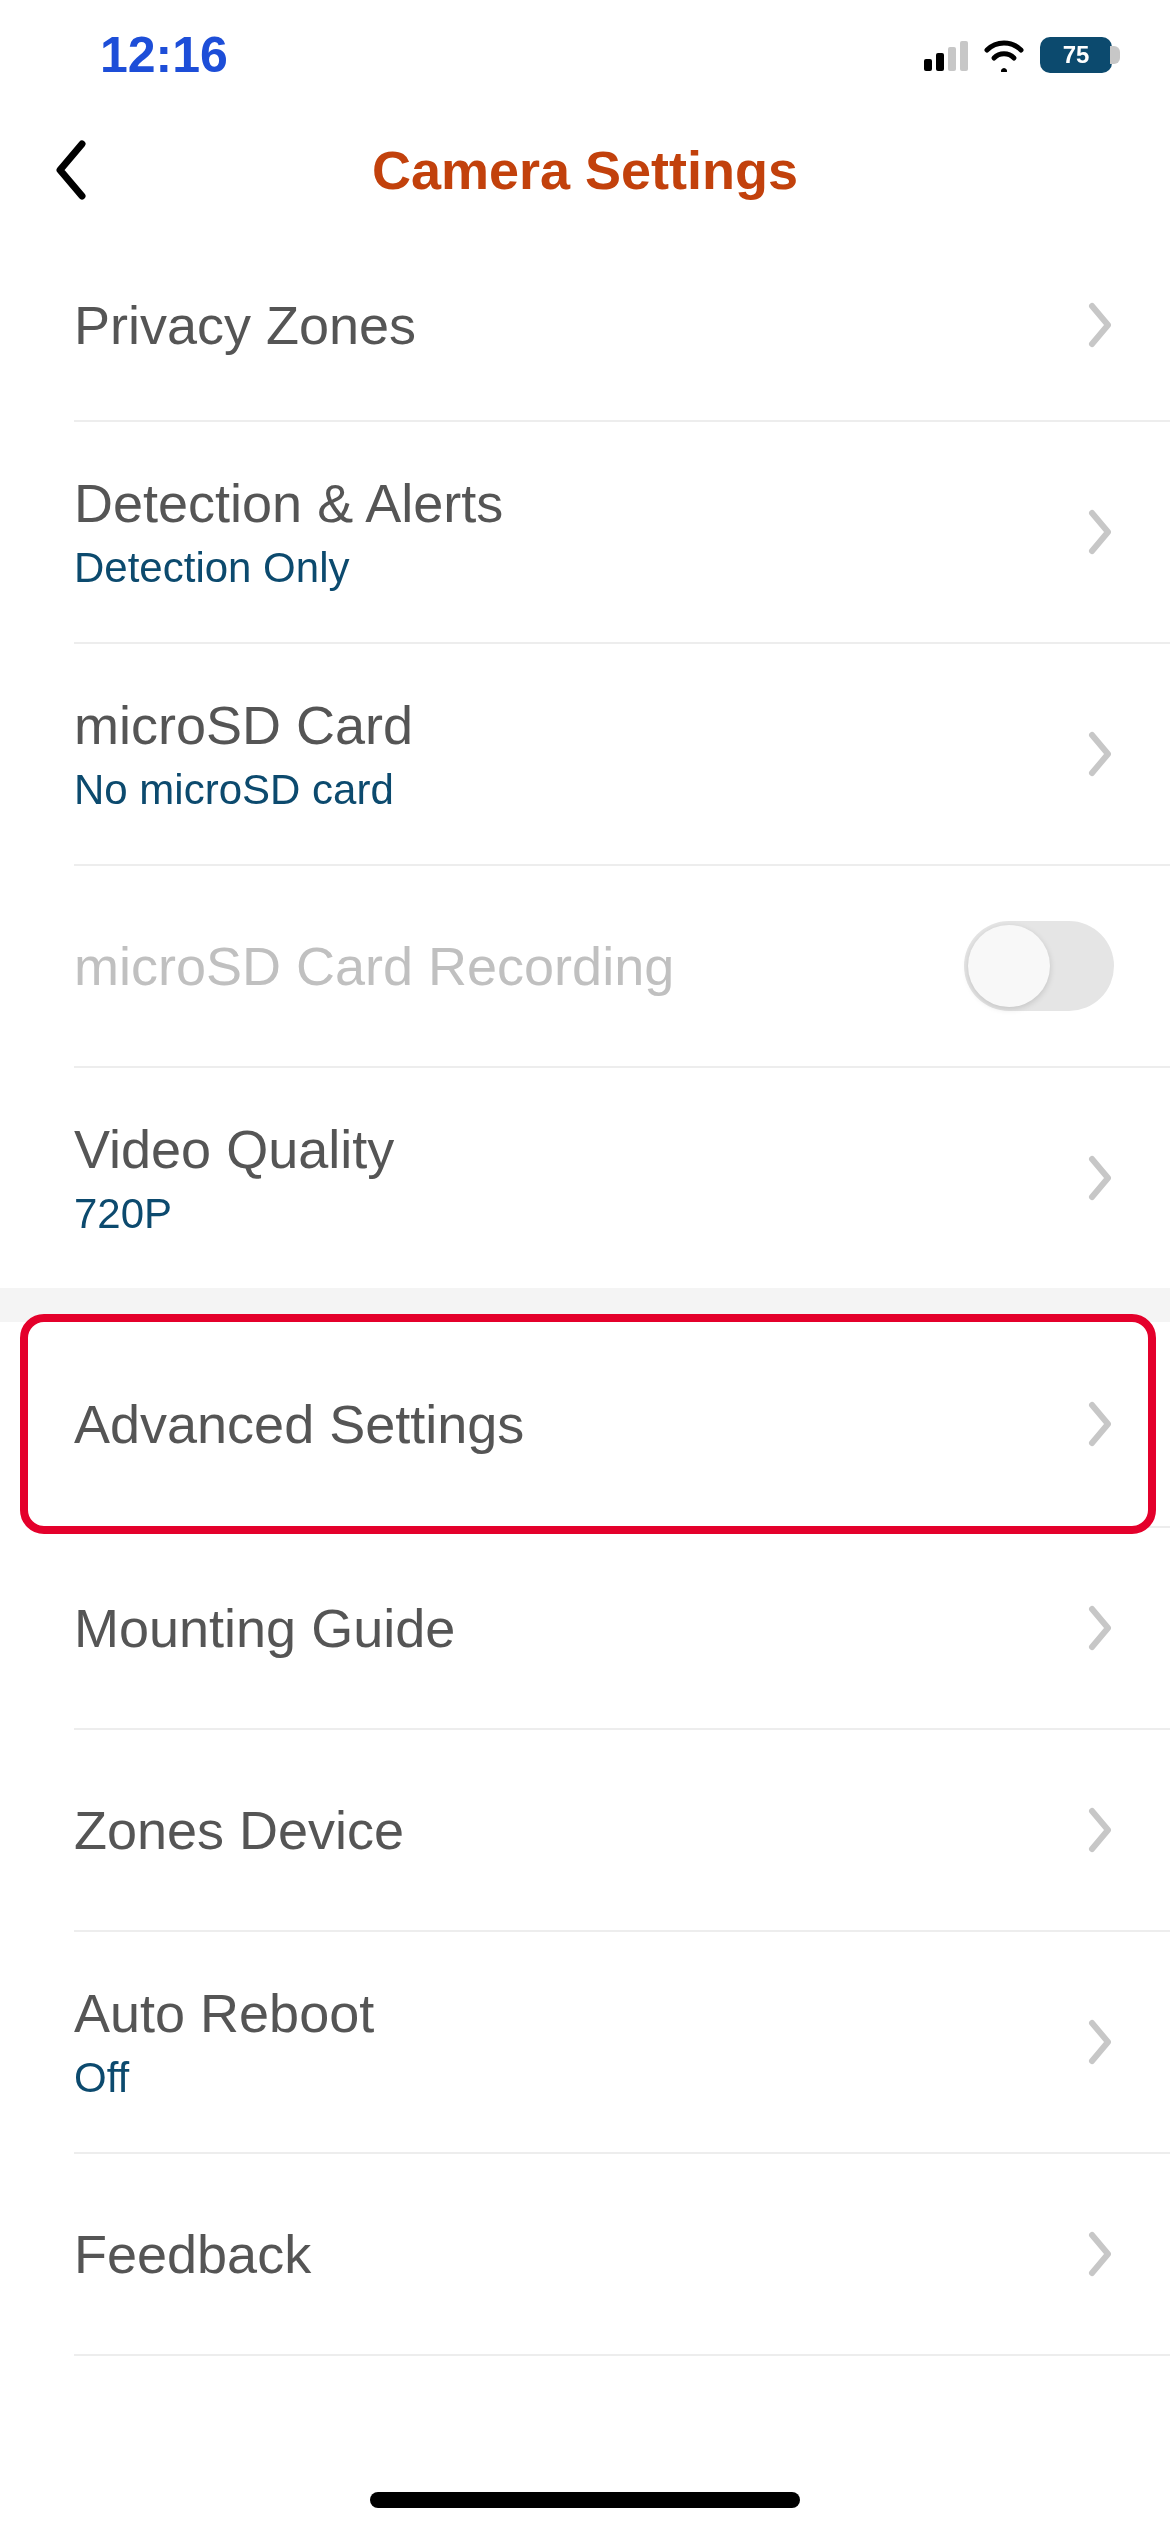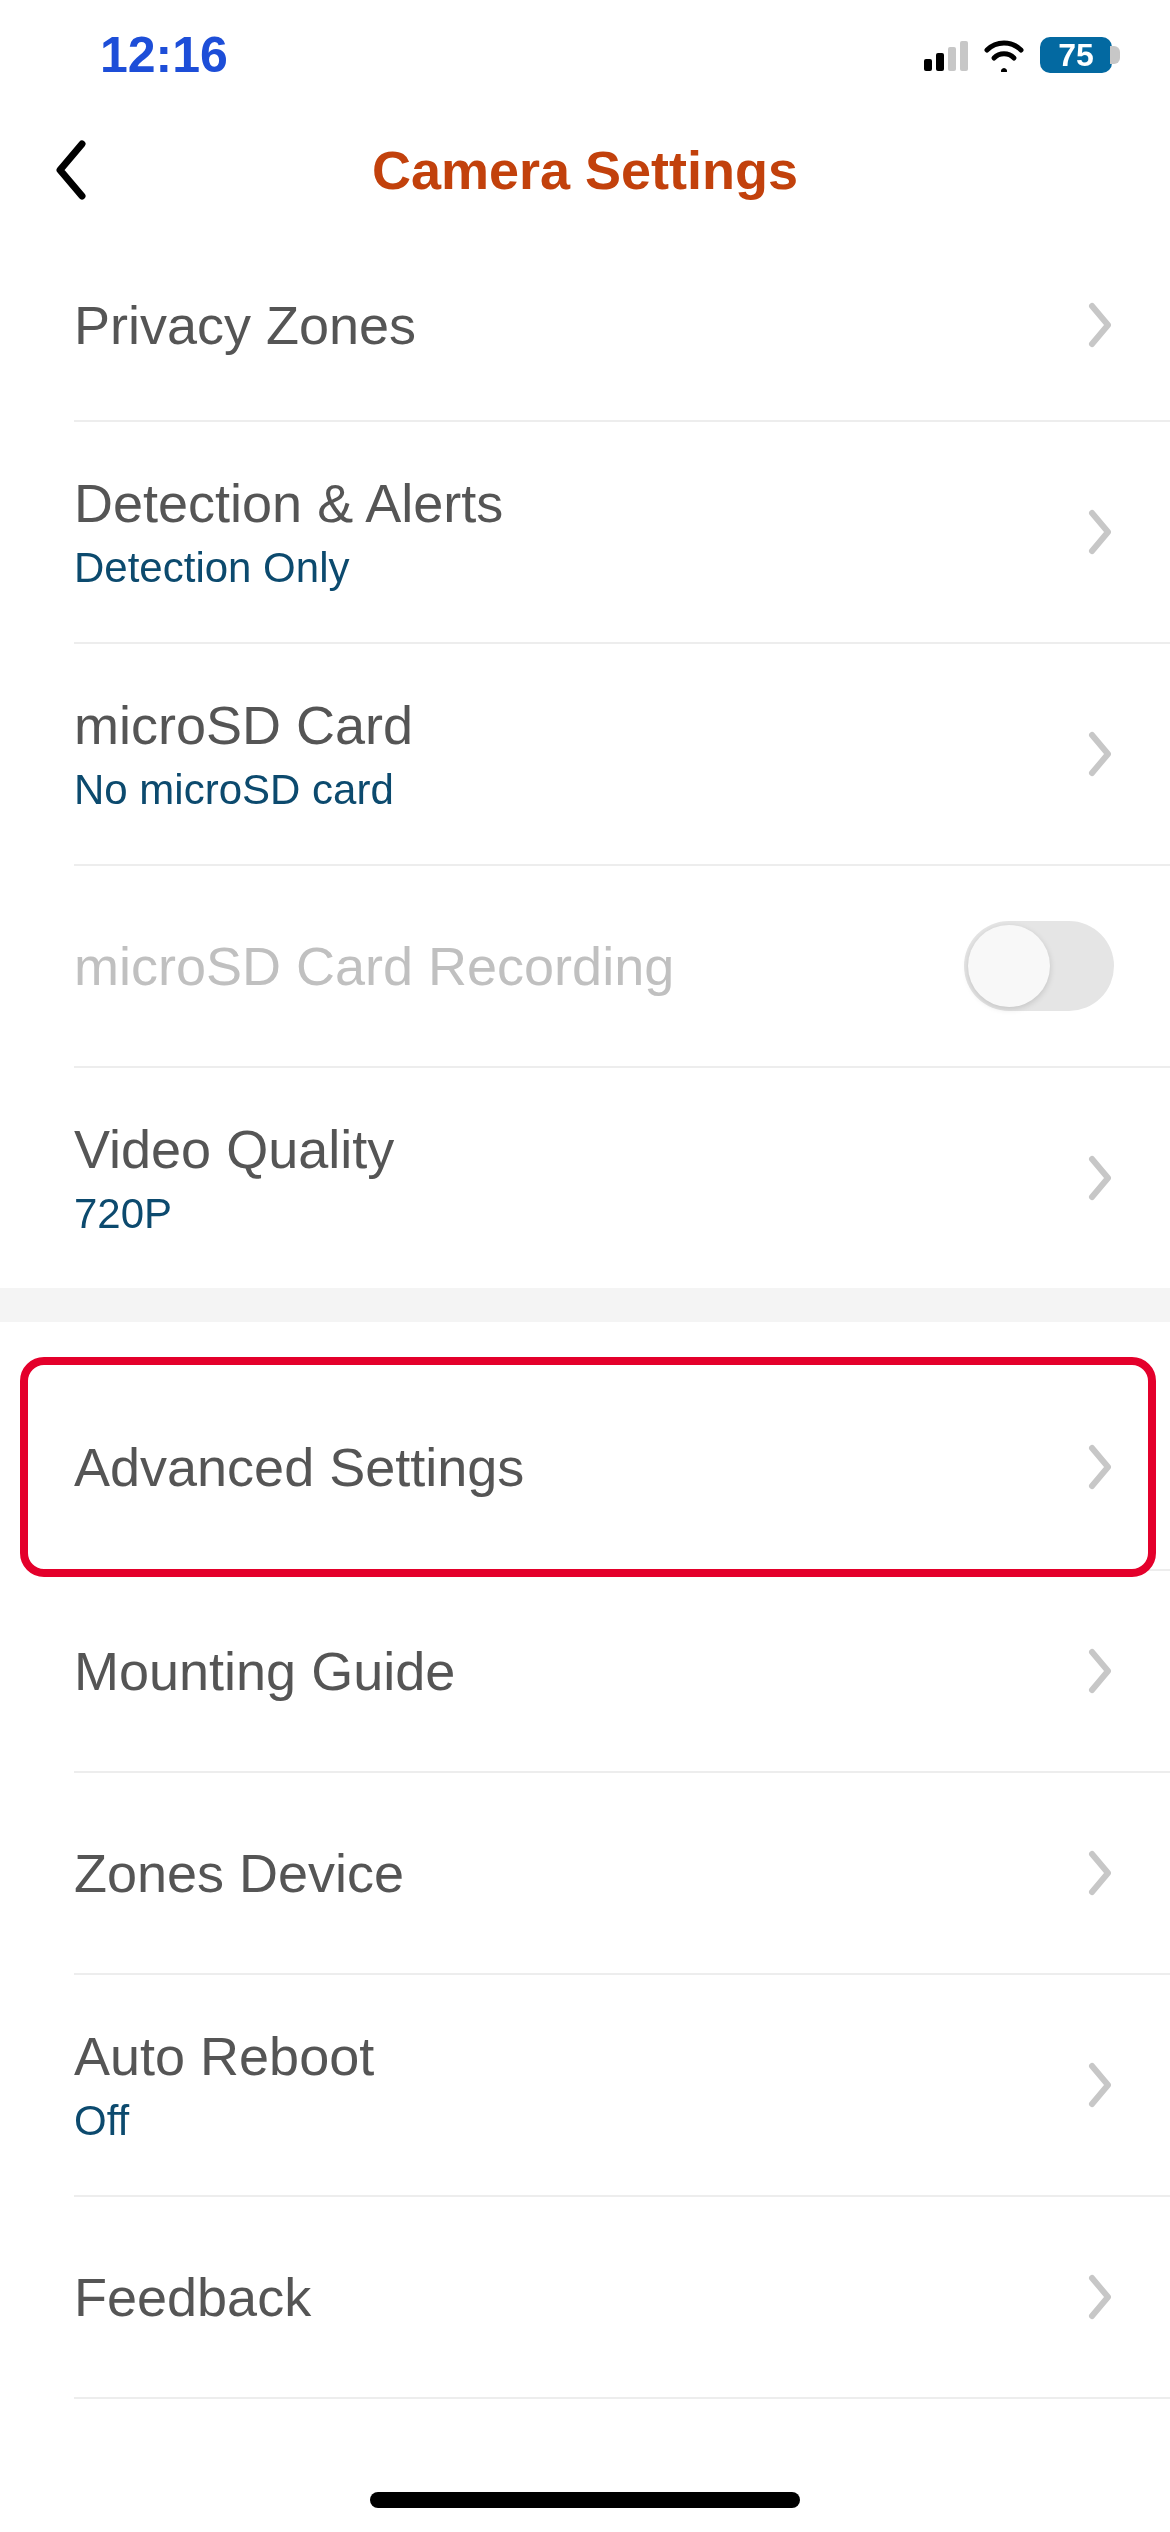--- a/index.html
+++ b/index.html
@@ -55,24 +55,24 @@
 
     .wifi-icon svg { display:block; }
 
     .battery {
       display: flex;
       align-items: center;
     }
     .battery-body {
       width: 72px;
       height: 36px;
-      background: #0369a1;
+      background: #0c4a6e;
       border-radius: 10px;
       color: #fff;
-      font-size: 32px;
+      font-size: 24px;
       font-weight: 700;
       display:flex;
       align-items:center;
       justify-content:center;
     }
     .battery-cap {
       width: 10px;
       height: 18px;
       background: #c7c7c7;
       border-radius: 0 6px 6px 0;
@@ -281,21 +281,21 @@
     <div class="chevron">
       <svg width="26" height="46" viewBox="0 0 26 46">
           <polyline points="4,4 20,23 4,42" fill="none" stroke="#c7c7c7" stroke-width="6" stroke-linecap="round" stroke-linejoin="round"></polyline>
         </svg>
     </div>
   </div>
 </div>
 
 <div class="section-gap"></div>
 
-<div class="section" style="position:relative;margin-top:43px;">
+<div class="section" style="position:relative;">
 
   <div class="row" style="min-height:204px;">
     <div class="text">
       <div class="label">Advanced Settings</div>
     </div>
     <div class="chevron">
       <svg width="26" height="46" viewBox="0 0 26 46">
           <polyline points="4,4 20,23 4,42" fill="none" stroke="#c7c7c7" stroke-width="6" stroke-linecap="round" stroke-linejoin="round"></polyline>
         </svg>
     </div>

